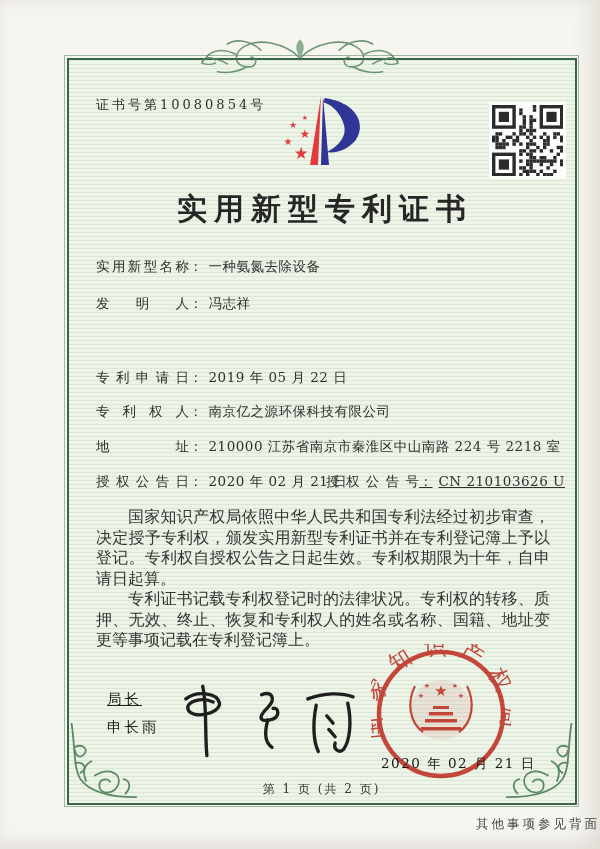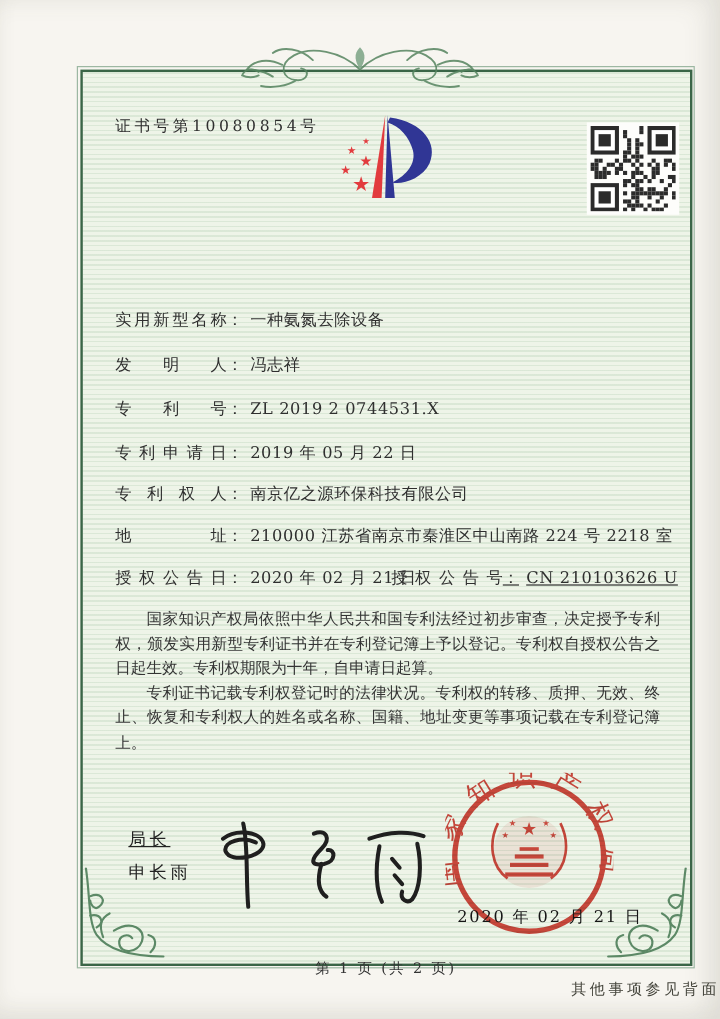--- a/index.html
+++ b/index.html
@@ -13,29 +13,29 @@
   .cert-no{position:absolute;left:31px;top:40px;font-size:13px;letter-spacing:3px;color:#2e2e2e;white-space:nowrap;}
   .logo{position:absolute;left:196px;top:30px;}
   .qr{position:absolute;left:424px;top:46px;background:#fdfdfb;padding:3px;line-height:0;}
   .title{position:absolute;left:0;width:100%;top:133px;text-align:center;font-size:30px;font-weight:600;
          letter-spacing:7px;padding-left:7px;box-sizing:border-box;color:#262626;}
   .field{position:absolute;left:31px;width:474px;font-size:13.5px;color:#2f2f2f;white-space:nowrap;}
   .flabel{display:inline-block;width:93px;text-align:justify;text-align-last:justify;}
   .colon{margin-right:6px;}
   .fvalue{letter-spacing:.5px;}
   .subfield{position:absolute;left:230px;top:0;text-decoration:underline;}
-  .paras{position:absolute;left:31px;top:451px;width:454px;font-size:13px;line-height:20.5px;
+  .paras{position:absolute;left:31px;top:451px;width:454px;font-size:16px;line-height:20.5px;
          text-align:justify;color:#343434;}
   .paras p{margin:0;text-indent:2em;}
   .sig-role{position:absolute;left:42px;top:634px;font-size:14.5px;letter-spacing:3px;color:#222;text-decoration:underline;}
   .sig-name{position:absolute;left:42px;top:662px;font-size:14.5px;letter-spacing:3px;color:#222;}
   .sig{position:absolute;left:106px;top:624px;z-index:2;}
   .seal{position:absolute;left:306px;top:588px;mix-blend-mode:multiply;opacity:.92;z-index:2;}
   .seal-date{position:absolute;left:316px;top:699px;font-size:13.5px;letter-spacing:1.5px;color:#161616;z-index:3;white-space:nowrap;}
-  .page-ind{position:absolute;left:0;width:100%;top:743px;text-align:center;font-size:12px;letter-spacing:2px;color:#333;}
+  .page-ind{position:absolute;left:0;width:100%;top:725px;text-align:center;font-size:12px;letter-spacing:2px;color:#333;}
   .corner{position:absolute;bottom:3px;line-height:0;}
   .corner.l{left:3px;}
   .corner.r{right:3px;transform:scaleX(-1);}
   .back-note{position:absolute;left:0;width:100%;top:816px;text-align:right;font-size:12.5px;
              letter-spacing:3px;color:#45453c;}
   svg{display:block;}
 </style>
 </head>
 <body>
 
@@ -198,29 +198,27 @@
           <rect x="6.8" y="6.8" width="10.2" height="10.2" fill="#2b2b2b"></rect>
           <rect x="47.6" y="0" width="23.8" height="23.8" fill="#2b2b2b"></rect>
           <rect x="51" y="3.4" width="17" height="17" fill="#fff"></rect>
           <rect x="54.4" y="6.8" width="10.2" height="10.2" fill="#2b2b2b"></rect>
           <rect x="0" y="47.6" width="23.8" height="23.8" fill="#2b2b2b"></rect>
           <rect x="3.4" y="51" width="17" height="17" fill="#fff"></rect>
           <rect x="6.8" y="54.4" width="10.2" height="10.2" fill="#2b2b2b"></rect>
         </svg>
       </div>
 
+    <div class="title">实用新型专利证书</div>
 
     <div class="field" style="top:239px">
       <span class="flabel">发明人</span><span class="colon">：</span><span class="fvalue">冯志祥</span>
     </div>
     <div class="field" style="top:202px">
       <span class="flabel">实用新型名称</span><span class="colon">：</span><span class="fvalue">一种氨氮去除设备</span>
-    </div>
-    <div class="field" style="top:276px">
-      <span class="flabel">专利号</span><span class="colon">：</span><span class="fvalue">ZL 2019 2 0744531.X</span>
     </div>
     <div class="field" style="top:313px">
       <span class="flabel">专利申请日</span><span class="colon">：</span><span class="fvalue">2019 年 05 月 22 日</span>
     </div>
     <div class="field" style="top:347px">
       <span class="flabel">专利权人</span><span class="colon">：</span><span class="fvalue">南京亿之源环保科技有限公司</span>
     </div>
     <div class="field" style="top:382px">
       <span class="flabel">地址</span><span class="colon">：</span><span class="fvalue">210000 江苏省南京市秦淮区中山南路 224 号 2218 室</span>
     </div>

